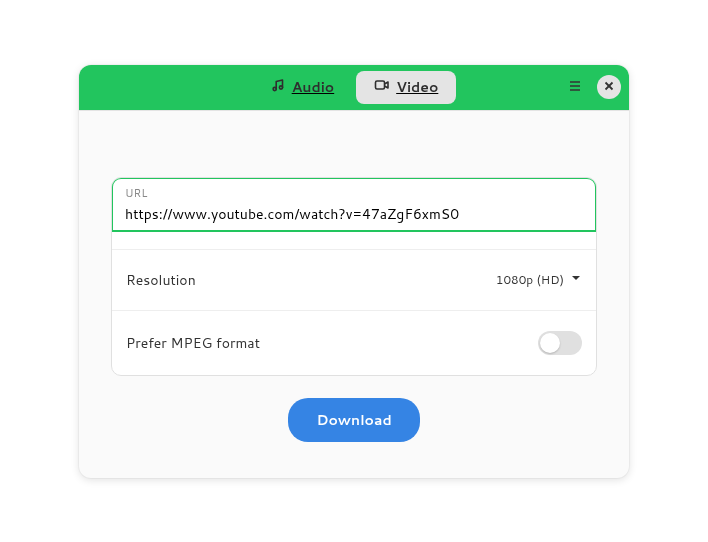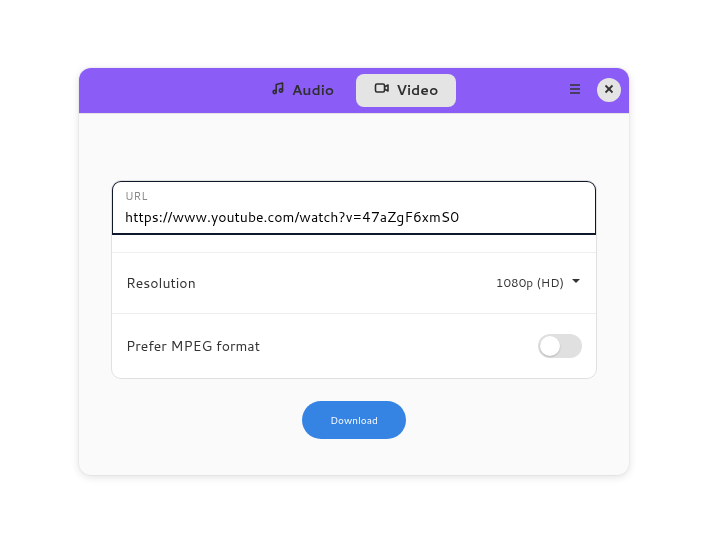--- a/index.html
+++ b/index.html
@@ -23,24 +23,25 @@
       background: #fafafa;
       border-radius: 12px;
       box-shadow: 0 2px 8px rgba(0, 0, 0, 0.12), 0 0 0 1px rgba(0, 0, 0, 0.03);
       overflow: hidden;
     }
 
     .header {
       display: flex;
       align-items: center;
       justify-content: center;
-      background: #8b5cf6;
+      background: #22c55e;
       border-bottom: 1px solid #e4e4e4;
       height: 46px;
       position: relative;
+      text-decoration: underline;
     }
 
     .tab-switcher {
       display: flex;
       gap: 4px;
     }
 
     .tab {
       display: flex;
       align-items: center;
@@ -97,21 +98,21 @@
     }
 
     .card {
       background: #fff;
       border: 1px solid #e0e0e0;
       border-radius: 10px;
       overflow: hidden;
     }
 
     .url-field {
-      border: 2px solid #0f172a;
+      border: 2px solid #22c55e;
       border-radius: 10px 10px 0 0;
       border-bottom-width: 2px;
       padding: 6px 12px;
       margin: -1px -1px 17px -1px;
     }
 
     .url-label {
       font-size: 11px;
       color: #888;
     }
@@ -174,22 +175,22 @@
     }
 
     .download-btn {
       display: block;
       margin: 22px auto 0;
       background: #3584e4;
       color: #fff;
       border: none;
       padding: 12px 28px;
       border-radius: 20px;
-      font-size: 10px;
-      font-weight: 400;
+      font-size: 14px;
+      font-weight: 700;
       cursor: pointer;
       font-family: inherit;
     }
   </style>
 </head>
 <body>
 
 <div class="window">
   <div class="header">
     <div class="tab-switcher">

